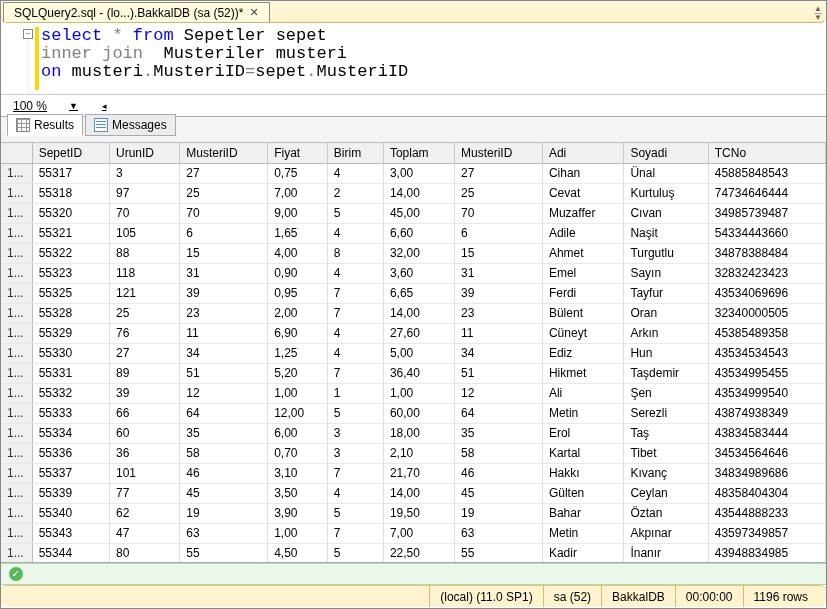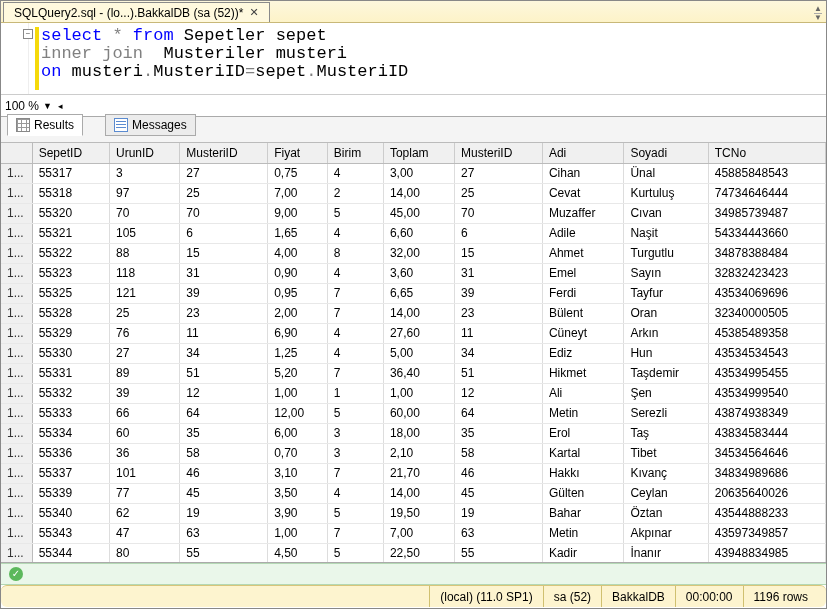--- a/index.html
+++ b/index.html
@@ -14,20 +14,21 @@
       border: 1px solid #888;
     }
     
     .tabs {
       display: flex;
       background: linear-gradient(#fdf7dd, #fdf3c8);
       border-bottom: 1px solid #c8b878;
       height: 22px;
       align-items: flex-end;
       padding-left: 2px;
+      border-radius: 6px;
     }
     .tab {
       display: flex;
       align-items: center;
       padding: 3px 10px;
       font-size: 12px;
       border: 1px solid #8a8a8a;
       border-bottom: none;
       margin-right: -1px;
       height: 20px;
@@ -101,24 +102,25 @@
       line-height: 8px;
       text-align: center;
       background: #fff;
       color: #555;
     }
     
     .zoombar {
       display: flex;
       align-items: center;
       height: 22px;
-      padding: 0 4px;
+      padding: 0 12px;
       border-bottom: 1px solid #aaa;
-      gap: 4px;
+      gap: 22px;
       font-size: 12px;
+      text-decoration: underline;
     }
     .zoombar span.arrow { font-size: 9px; cursor: pointer; }
     
     .result-tabs {
       display: flex;
       align-items: center;
       gap: 2px;
       padding: 4px 6px 15px;
       background: #f4f4f4;
       border-bottom: 1px solid #bbb;
@@ -134,21 +136,20 @@
       font-size: 12px;
       cursor: pointer;
       height: 22px;
       border-bottom: 1px solid #fff;
       position: relative;
       top: 1px;
     }
     .rtab.inactive {
       background: #ececec;
       border-bottom: 1px solid #aaa;
-      margin-left: 20px;
     }
     .rtab .ricon {
       width: 14px;
       height: 14px;
       display: inline-block;
     }
     .ricon.grid {
       background:
         linear-gradient(#999,#999) 0 0/14px 1px no-repeat,
         linear-gradient(#999,#999) 0 4px/14px 1px no-repeat,
@@ -519,21 +520,21 @@
           <td class="rownum">1...</td>
           <td>55339</td>
           <td>77</td>
           <td>45</td>
           <td>3,50</td>
           <td>4</td>
           <td>14,00</td>
           <td>45</td>
           <td>Gülten</td>
           <td>Ceylan</td>
-          <td>20635640026</td>
+          <td>48358404304</td>
         </tr>
         <tr>
           <td class="rownum">1...</td>
           <td>55340</td>
           <td>62</td>
           <td>19</td>
           <td>3,90</td>
           <td>5</td>
           <td>19,50</td>
           <td>19</td>

